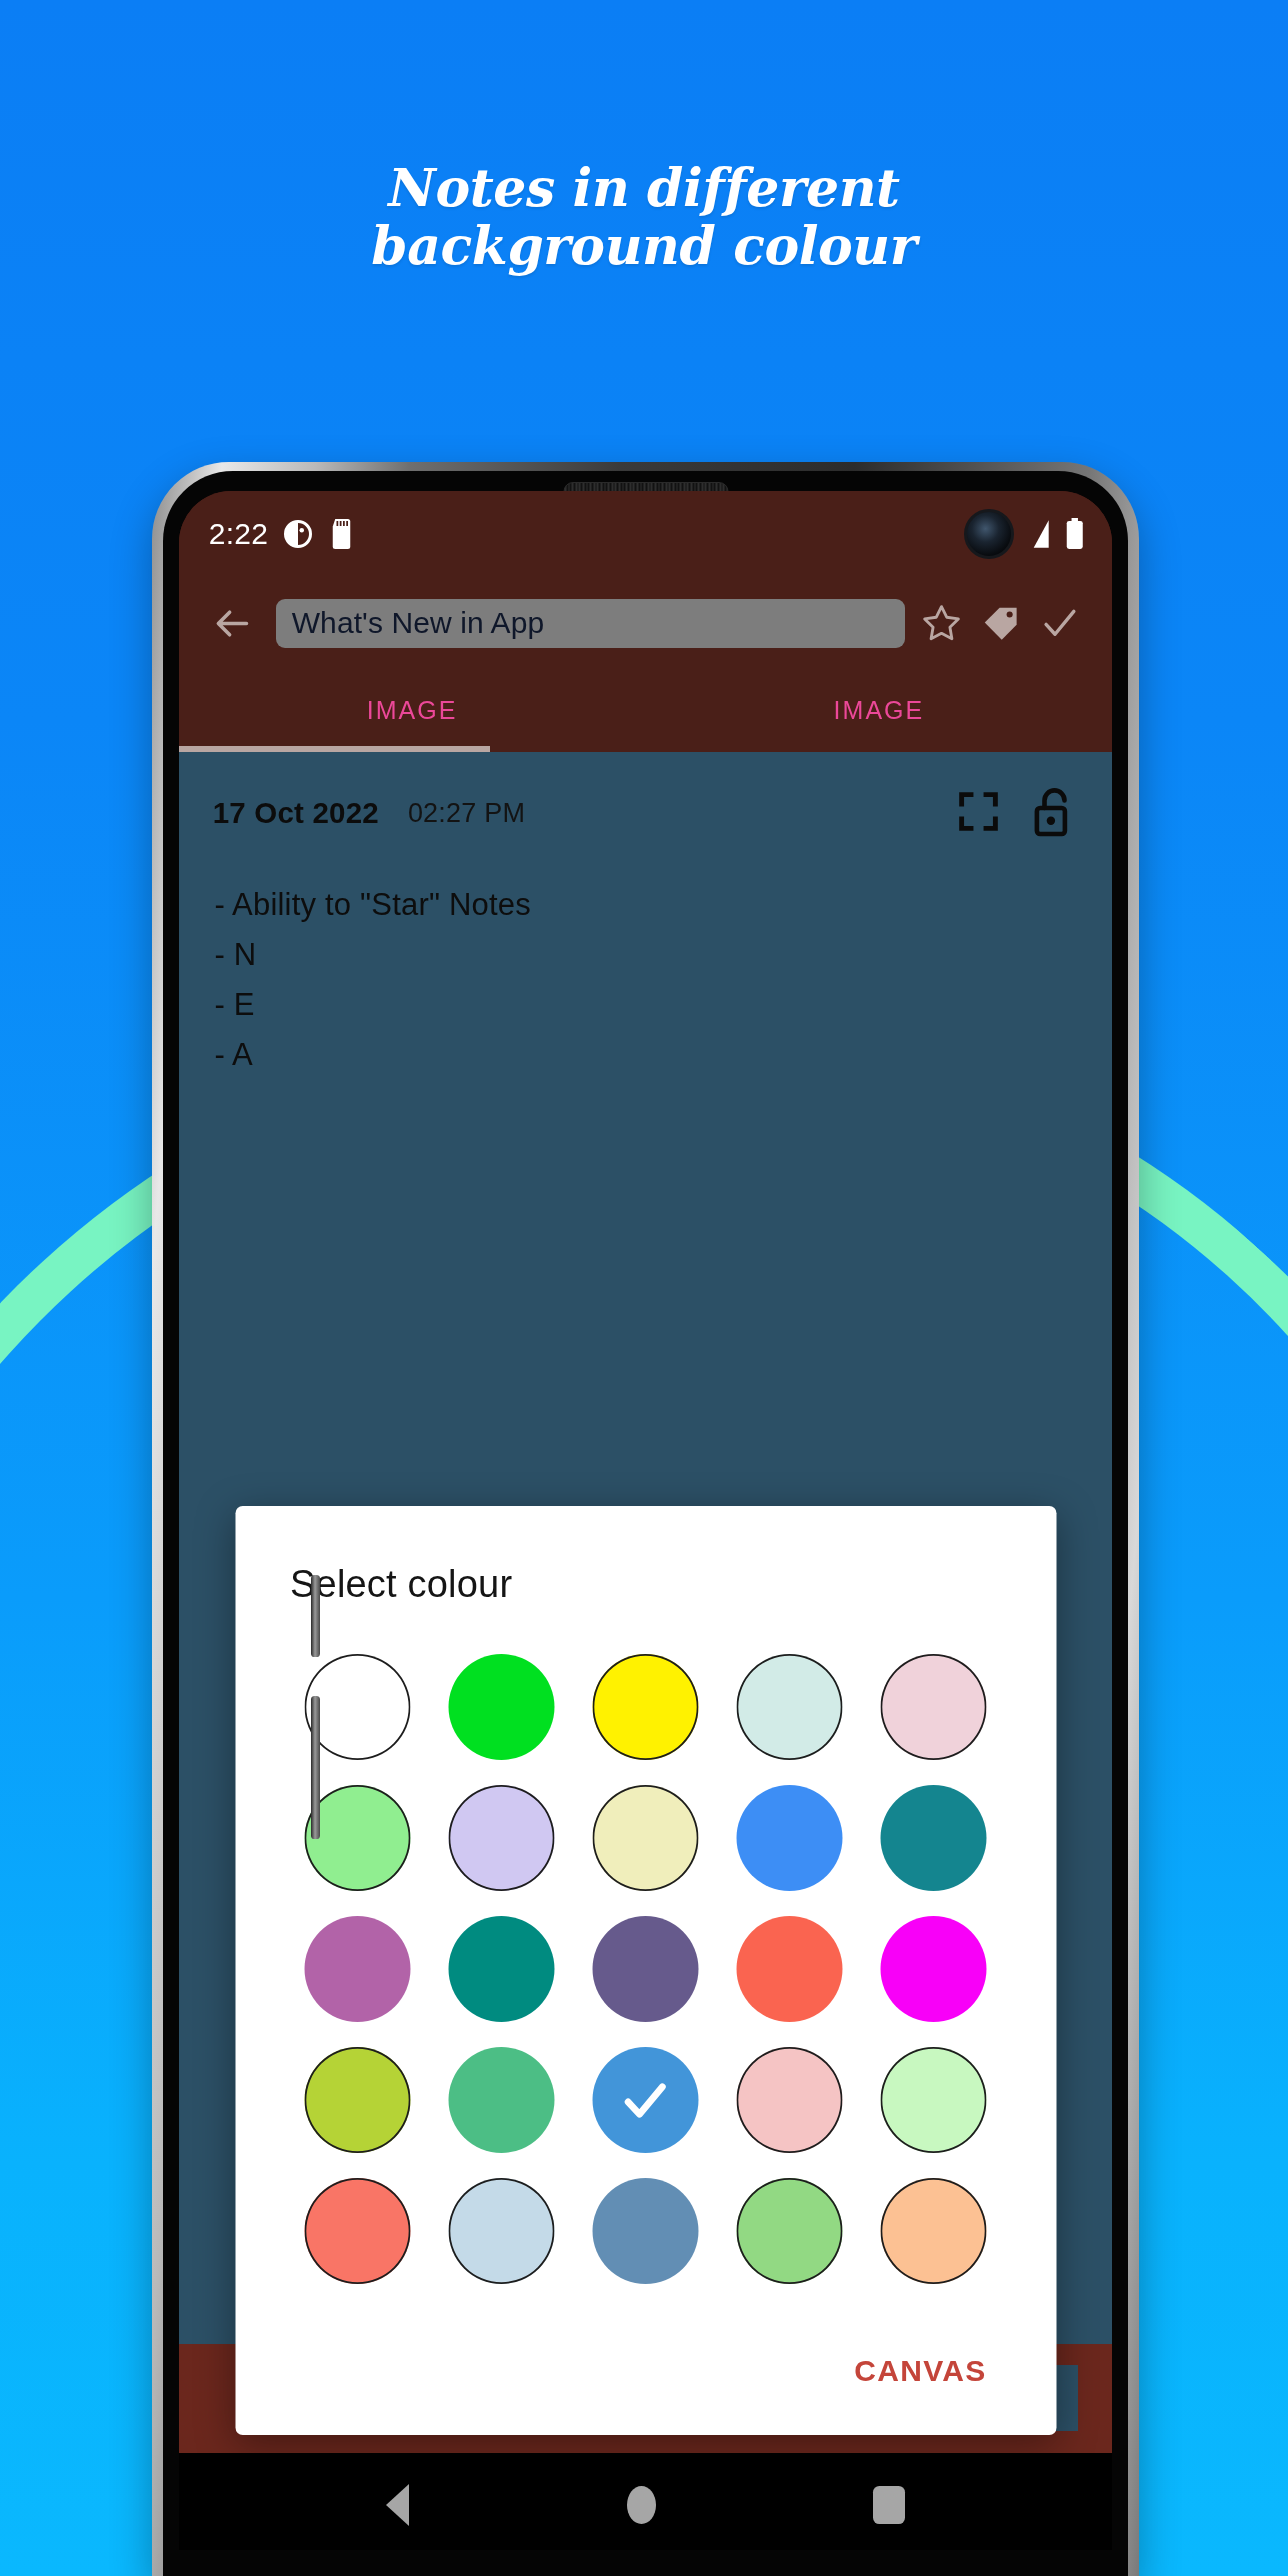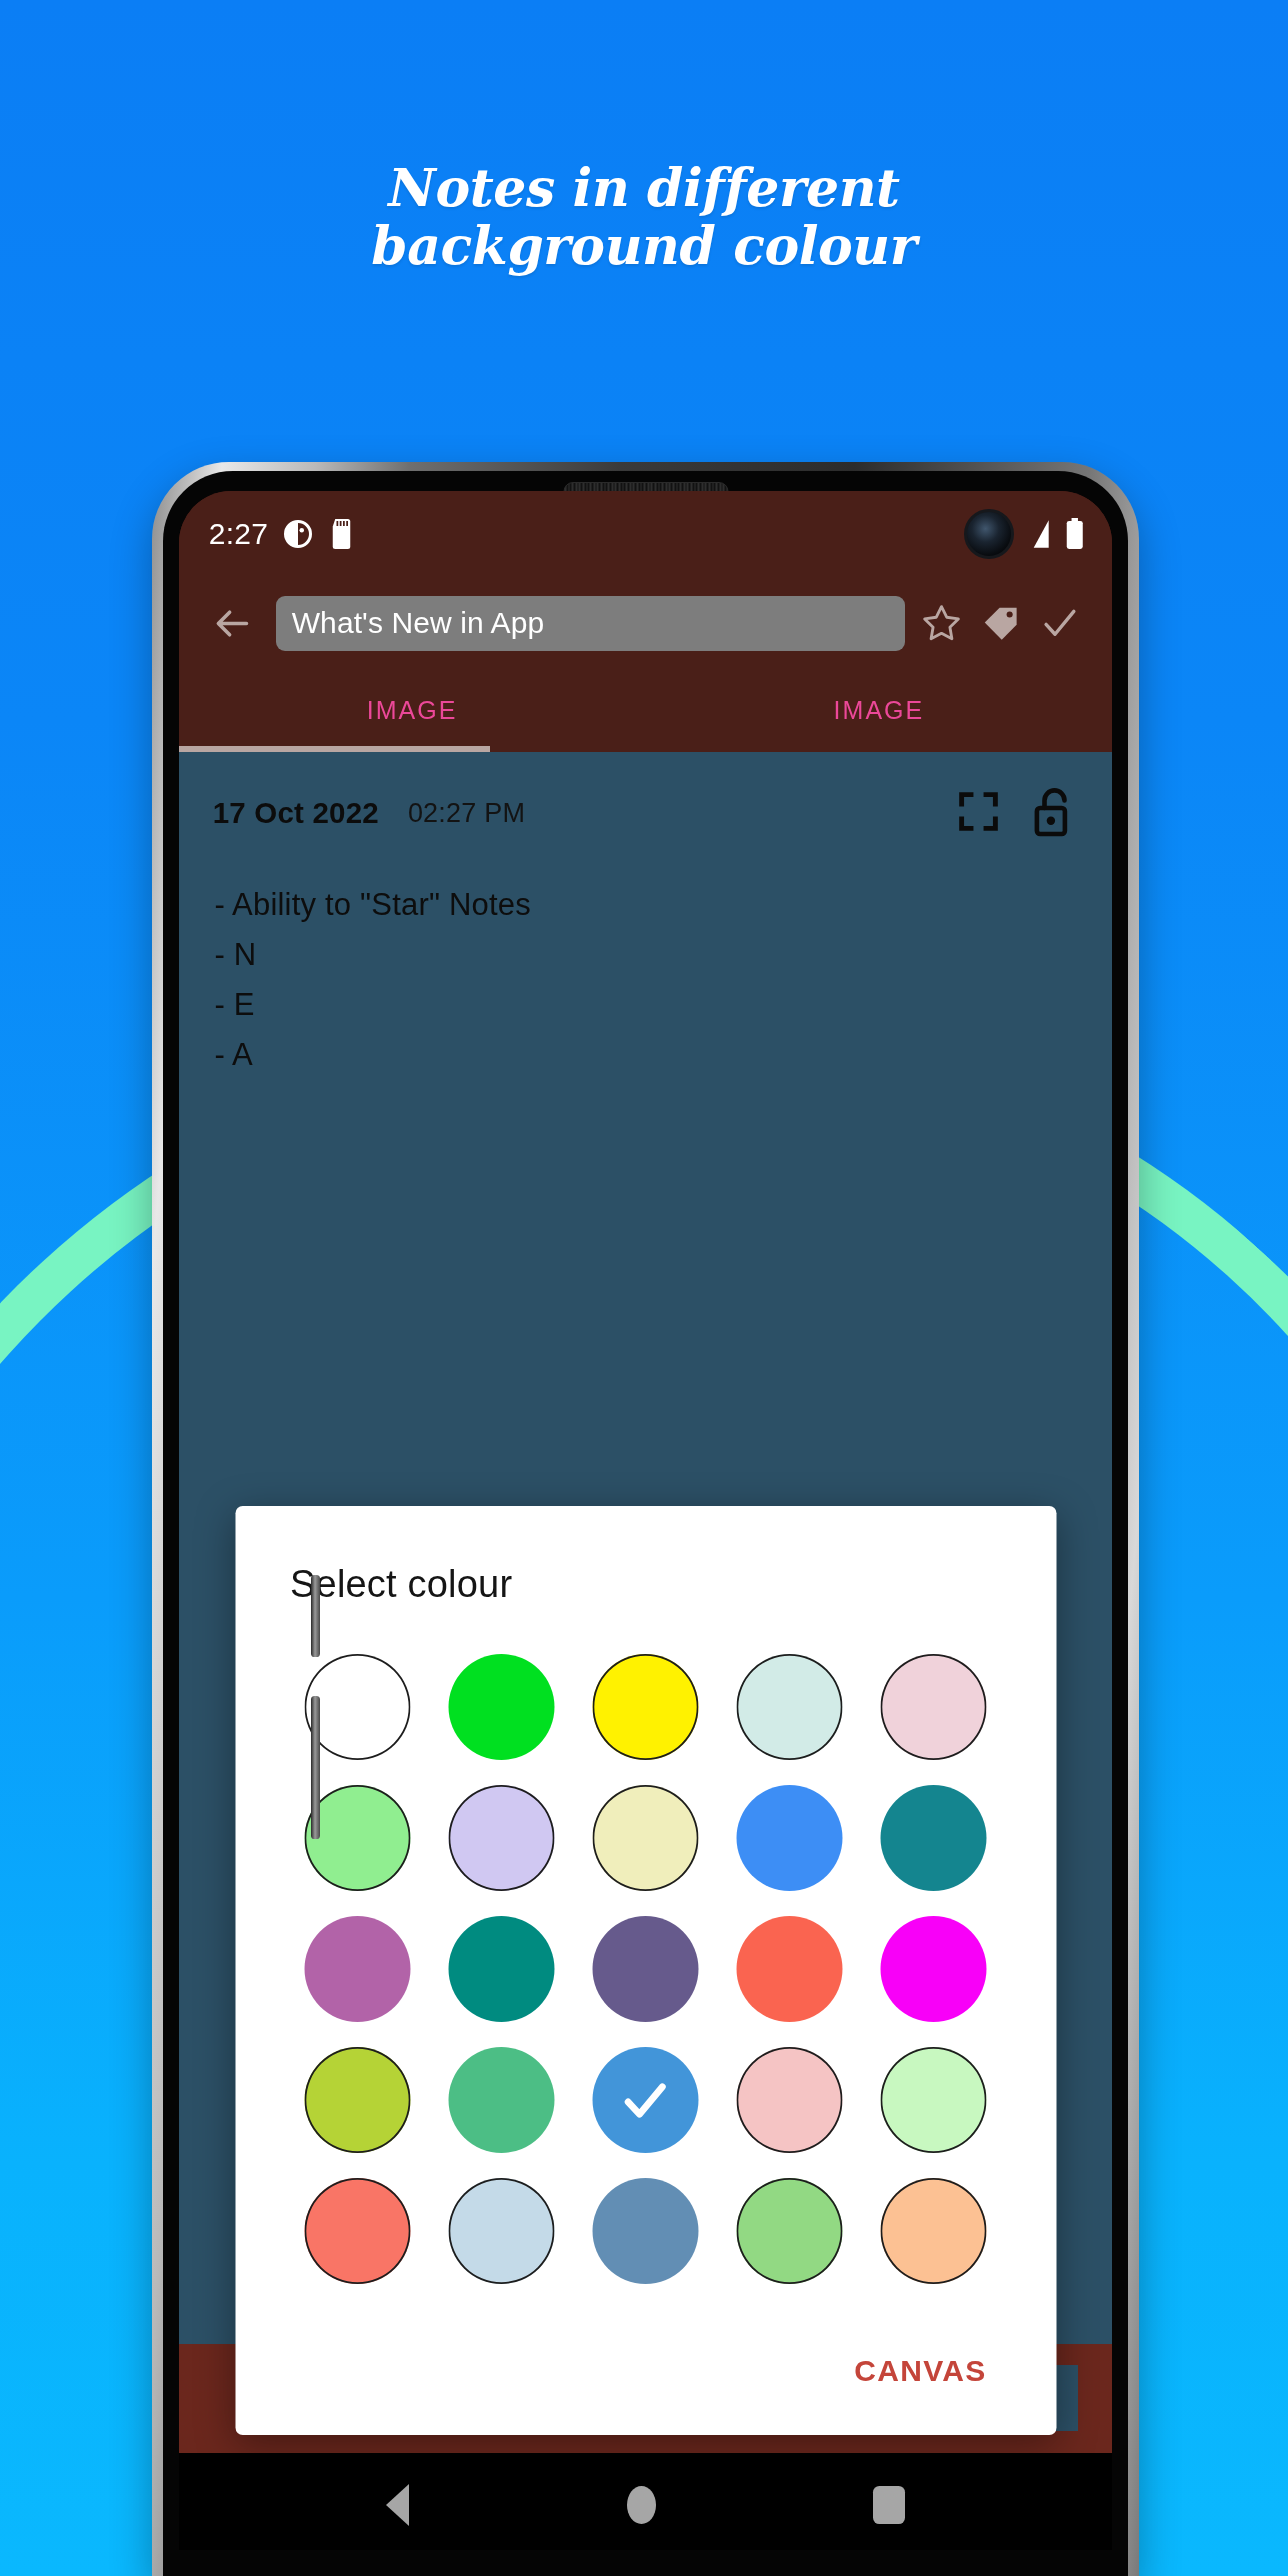--- a/index.html
+++ b/index.html
@@ -121,28 +121,28 @@
     height: 93px;
     background: #4a1f18;
     display: flex;
     align-items: center;
     padding: 0 23px 0 18px;
     gap: 0;
   }
   #back-button { width: 70px; display: flex; justify-content: center; }
   #title-field {
     flex: 1;
-    height: 55px;
+    height: 49px;
     margin: 0 7.2px 0 9px;
     background: #7d7d7d;
     border-radius: 9px;
     display: flex;
     align-items: center;
     padding: 0 16px;
-    color: #ffffff;
+    color: #0f172a;
     font-size: 30px;
     letter-spacing: 0.1px;
     overflow: hidden;
     white-space: nowrap;
   }
   .appbar-icon-btn {
     width: 59px; height: 63px;
     display: flex; align-items: center; justify-content: center;
   }
 
@@ -300,21 +300,21 @@
 </div>
 
 <div id="phone">
   <div id="phone-inner">
     <div id="earpiece"></div>
 
     <div id="screen">
 
       <div id="status-bar">
         <div id="status-left">
-          <span id="status-time">2:27</span>
+          <span id="status-time">2:22</span>
           <span class="sb-icon">
             <svg width="30" height="30" viewBox="0 0 24 24">
               <circle cx="12" cy="12" r="10" fill="none" stroke="#fff" stroke-width="2.4"></circle>
               <path d="M12 2a10 10 0 0 0 0 20z" fill="#fff"></path>
               <circle cx="15" cy="9" r="1.8" fill="#fff"></circle>
             </svg>
           </span>
           <span class="sb-icon">
             <svg width="27" height="30" viewBox="0 0 18 24">
               <path d="M4 0h10a2 2 0 0 1 2 2v20a2 2 0 0 1-2 2H4a2 2 0 0 1-2-2V6z" fill="#fff"></path>

